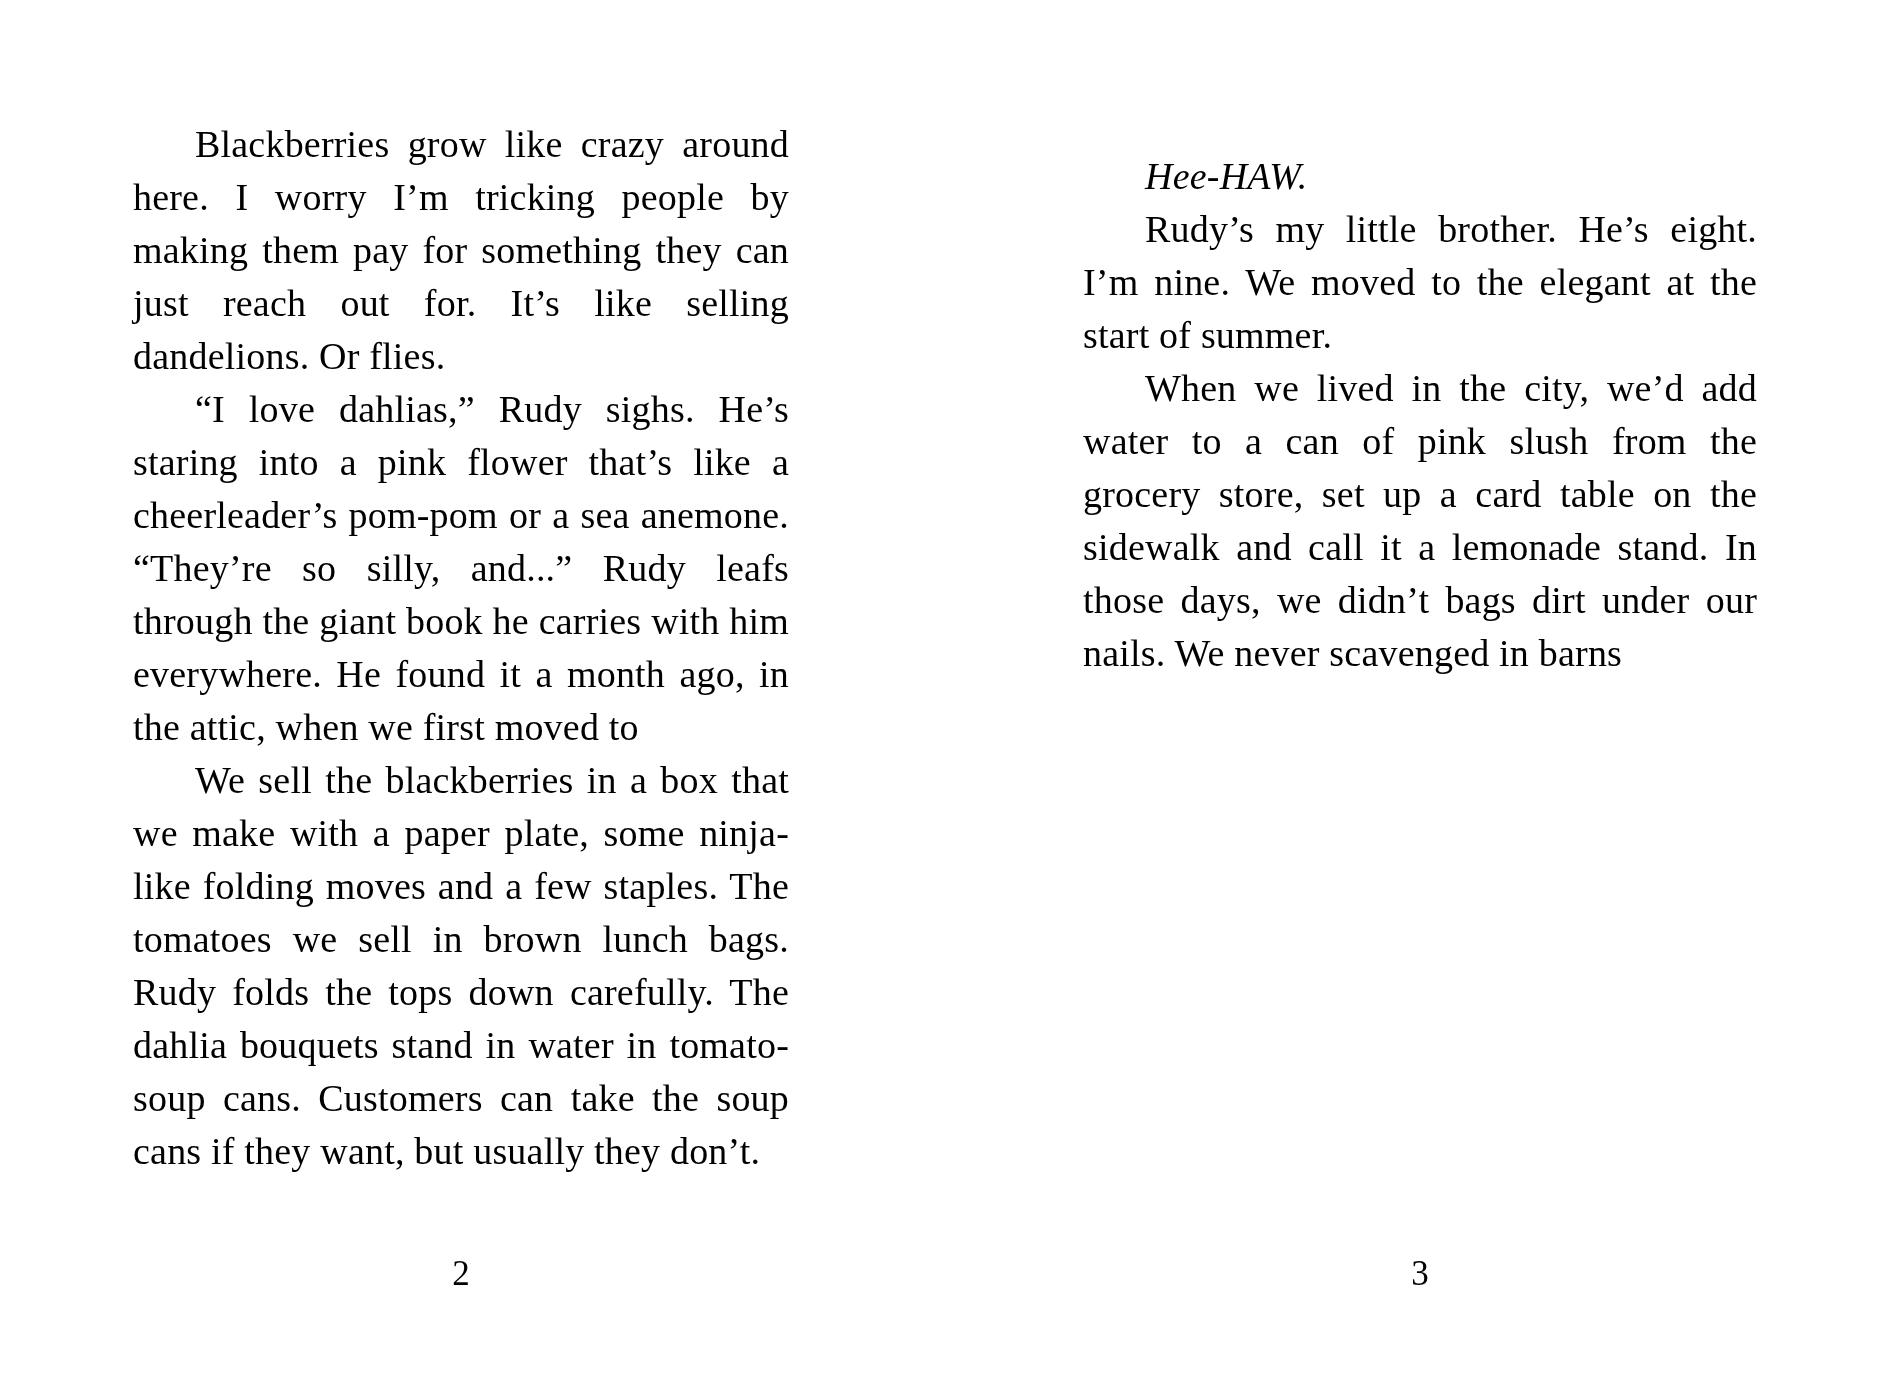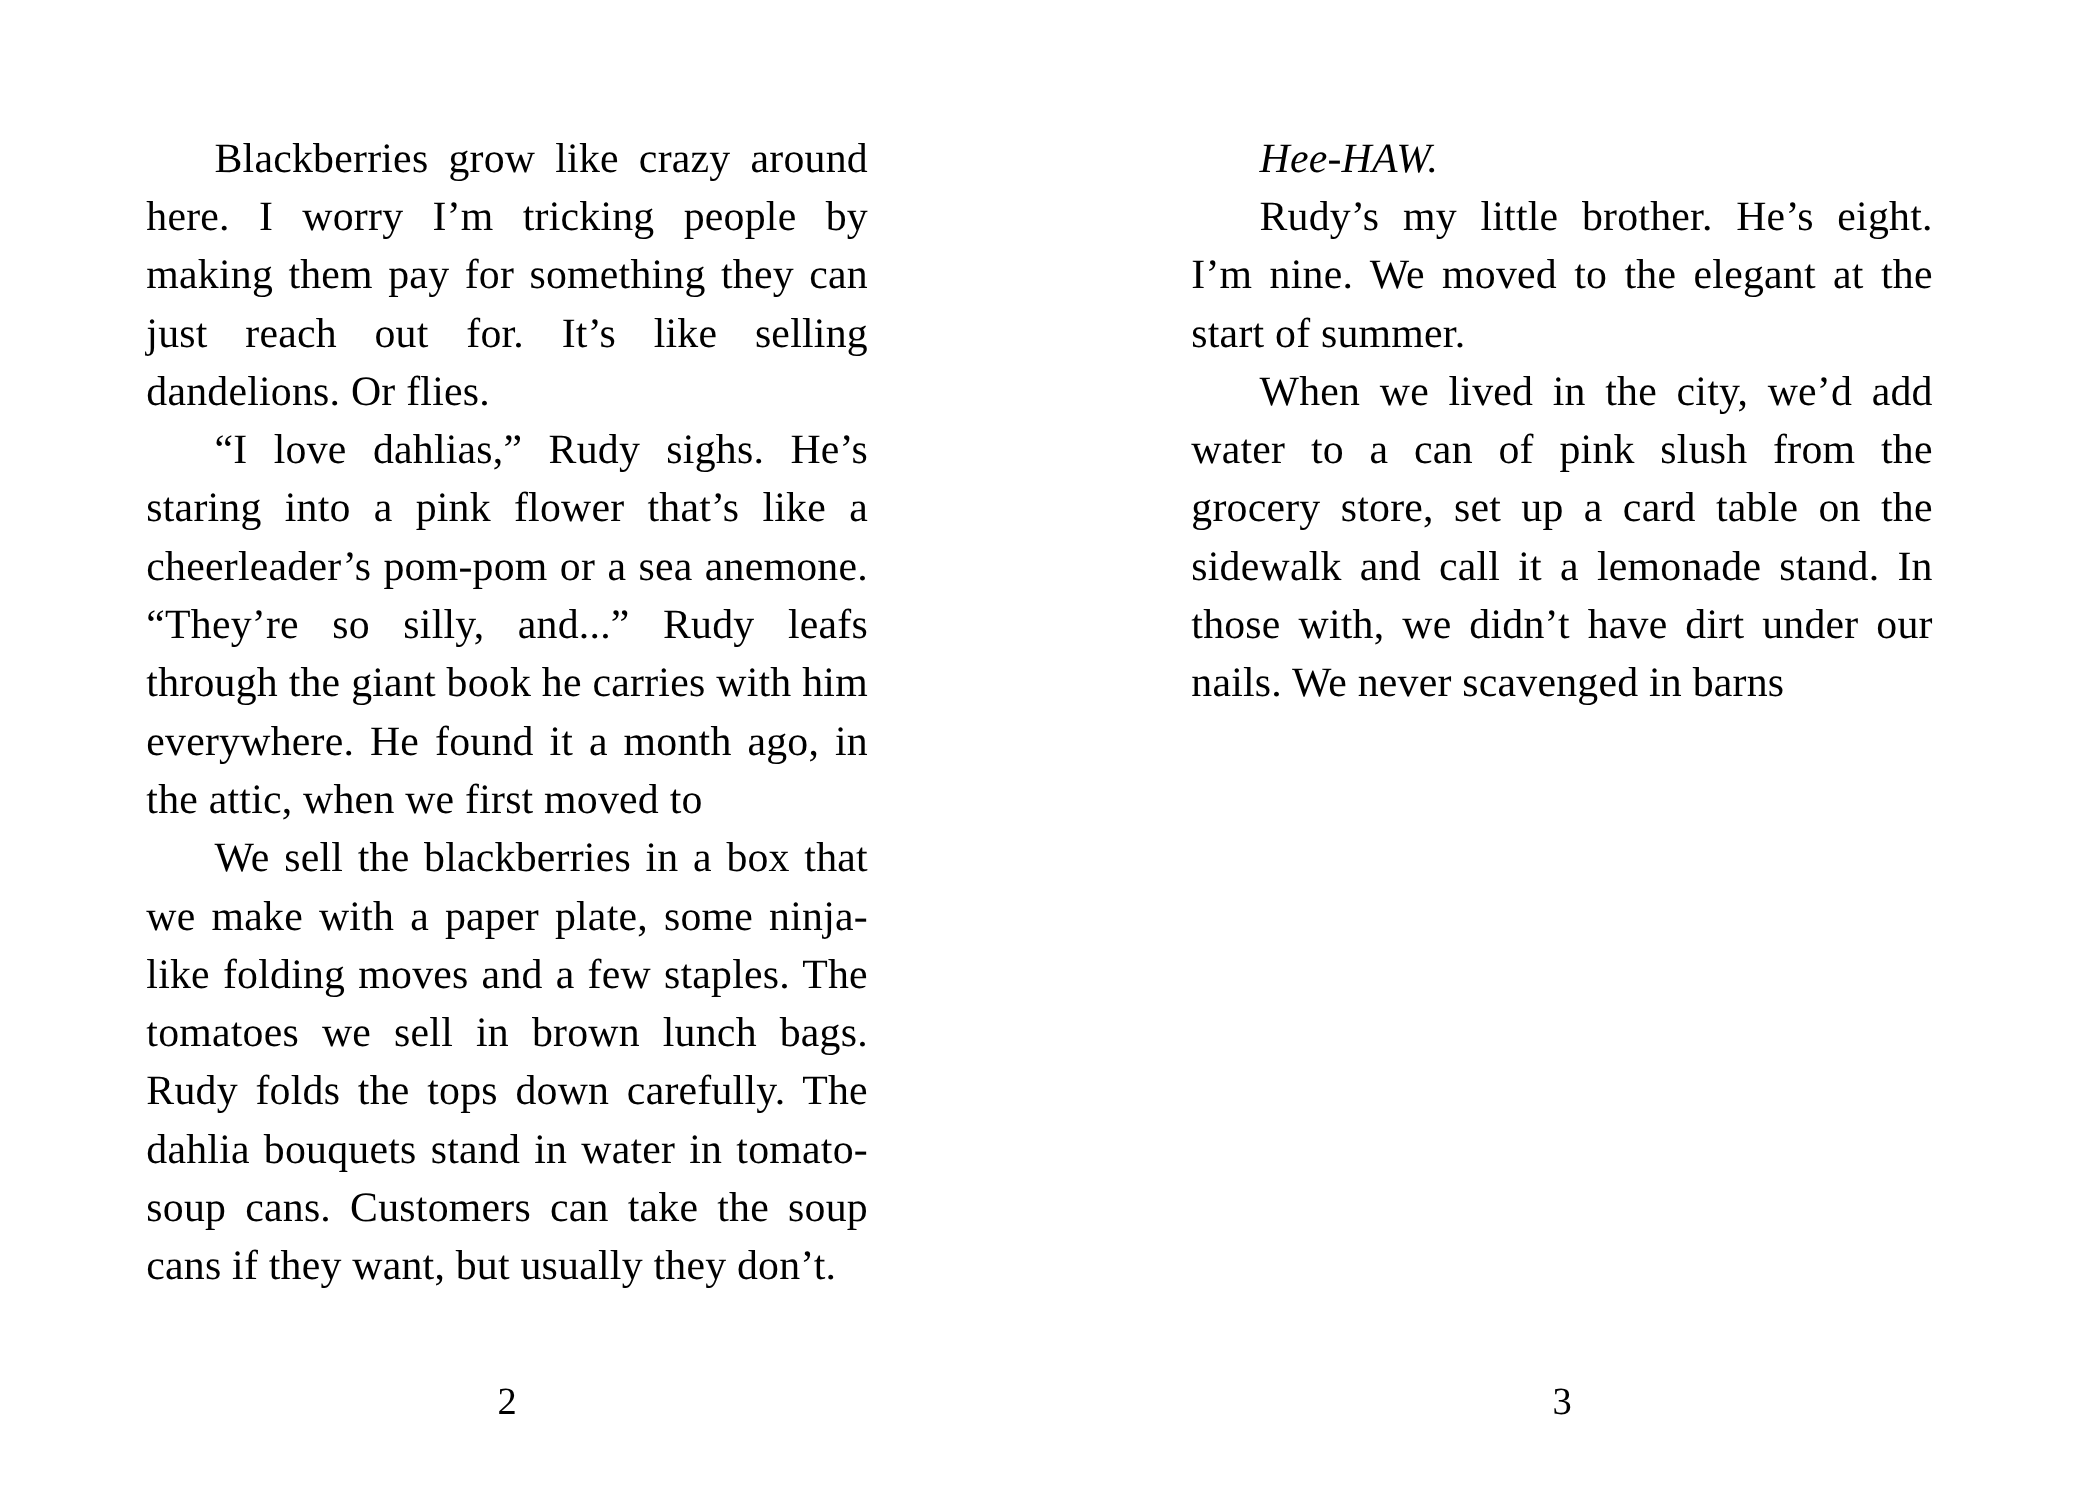--- a/index.html
+++ b/index.html
@@ -36,20 +36,21 @@
     color: #000000;
     text-align: justify;
     letter-spacing: 0.2px;
   }
   .para.indent {
     text-indent: 62px;
   }
   .para.italic {
     font-style: italic;
     text-align: left;
+    margin-top: 32px;
   }
   .page-number {
     position: absolute;
     top: 1247px;
     font-family: "Liberation Serif", "DejaVu Serif", serif;
     font-size: 35px;
     line-height: 53px;
     color: #000000;
     text-align: center;
   }
@@ -71,18 +72,18 @@
     <p class="para indent">Blackberries grow like crazy around here. I worry I’m tricking people by making them pay for something they can just reach out for. It’s like selling dandelions. Or flies.</p>
     <p class="para indent">“I love dahlias,” Rudy sighs. He’s staring into a pink flower that’s like a cheerleader’s pom-pom or a sea anemone. “They’re so silly, and...” Rudy leafs through the giant book he carries with him everywhere. He found it a month ago, in the attic, when we first moved to</p>
     <p class="para indent">We sell the blackberries in a box that we make with a paper plate, some ninja-like folding moves and a few staples. The tomatoes we sell in brown lunch bags. Rudy folds the tops down carefully. The dahlia bouquets stand in water in tomato-soup cans. Customers can take the soup cans if they want, but usually they don’t.</p>
   </div>
 
   <div class="page-number left">2</div>
 
   <div class="text-block right">
     <p class="para indent italic">Hee-HAW.</p>
     <p class="para indent">Rudy’s my little brother. He’s eight. I’m nine. We moved to the elegant at the start of summer.</p>
-    <p class="para indent">When we lived in the city, we’d add water to a can of pink slush from the grocery store, set up a card table on the sidewalk and call it a lemonade stand. In those with, we didn’t have dirt under our nails. We never scavenged in barns</p>
+    <p class="para indent">When we lived in the city, we’d add water to a can of pink slush from the grocery store, set up a card table on the sidewalk and call it a lemonade stand. In those days, we didn’t bags dirt under our nails. We never scavenged in barns</p>
   </div>
 
   <div class="page-number right">3</div>
 
 </div>
 
 </body></html>

